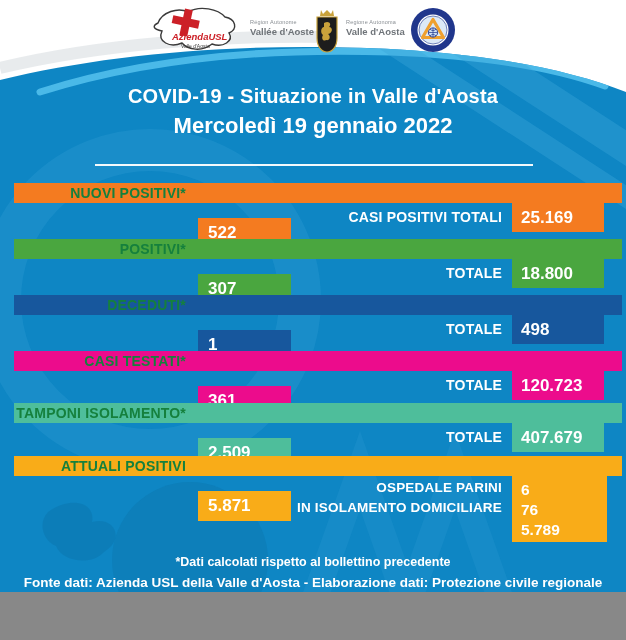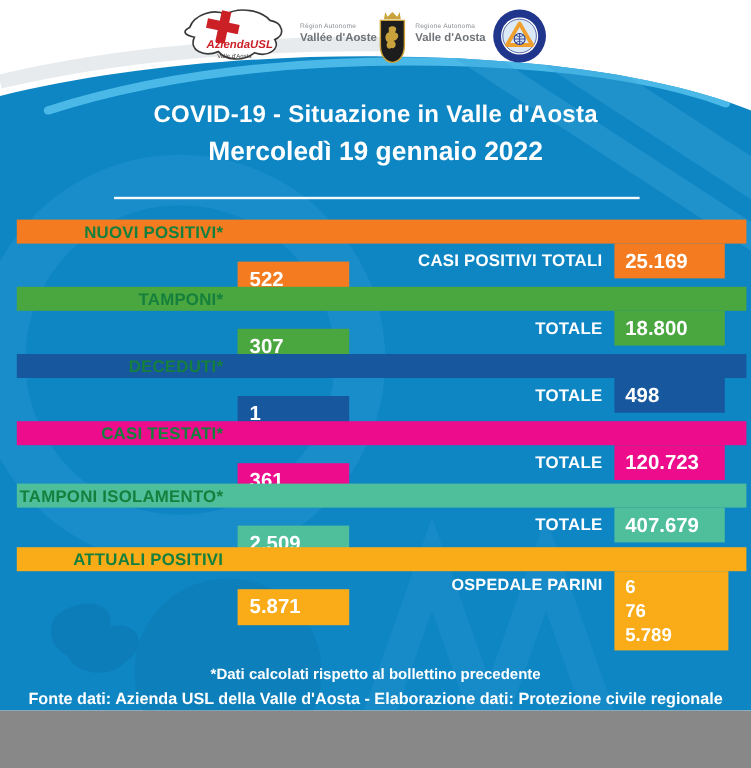--- a/index.html
+++ b/index.html
@@ -135,21 +135,21 @@
   <div class="row" style="top:183px">
     <div class="bar" style="background-color: rgb(244, 123, 32);"></div>
     <div class="bar-label">NUOVI POSITIVI*</div>
     <div class="vbox left" style="background-color: rgb(244, 123, 32);">522</div>
     <div class="total-label">CASI POSITIVI TOTALI</div>
     <div class="vbox right" style="background-color: rgb(244, 123, 32);">25.169</div>
   </div>
 
   <div class="row" style="top:239px">
     <div class="bar" style="background-color: rgb(74, 166, 63);"></div>
-    <div class="bar-label">TAMPONI*</div>
+    <div class="bar-label">POSITIVI*</div>
     <div class="vbox left" style="background-color: rgb(74, 166, 63);">307</div>
     <div class="total-label">TOTALE</div>
     <div class="vbox right" style="background-color: rgb(74, 166, 63);">18.800</div>
   </div>
 
   <div class="row" style="top:295px">
     <div class="bar" style="background-color: rgb(23, 87, 157);"></div>
     <div class="bar-label">DECEDUTI*</div>
     <div class="vbox left" style="background-color: rgb(23, 87, 157);">1</div>
     <div class="total-label">TOTALE</div>
@@ -171,20 +171,21 @@
     <div class="total-label">TOTALE</div>
     <div class="vbox right" style="background-color: rgb(78, 190, 155);">407.679</div>
   </div>
 
   <div class="row" style="top:456px">
     <div class="bar" style="background-color: rgb(249, 172, 24);"></div>
     <div class="bar-label">ATTUALI POSITIVI</div>
     <div class="vbox left" style="background-color: rgb(249, 172, 24);">5.871</div>
     <div class="detail-labels">
       <div class="dl">OSPEDALE PARINI</div>
+      <div class="dl">IN ISOLAMENTO DOMICILIARE</div>
     </div>
     <div class="detail-box" style="background-color: rgb(249, 172, 24);">
       <div class="dv">6</div>
       <div class="dv">76</div>
       <div class="dv">5.789</div>
     </div>
   </div>
 
   <div class="footer-note">*Dati calcolati rispetto al bollettino precedente</div>
   <div class="footer-source">Fonte dati: Azienda USL della Valle d'Aosta - Elaborazione dati: Protezione civile regionale</div>

